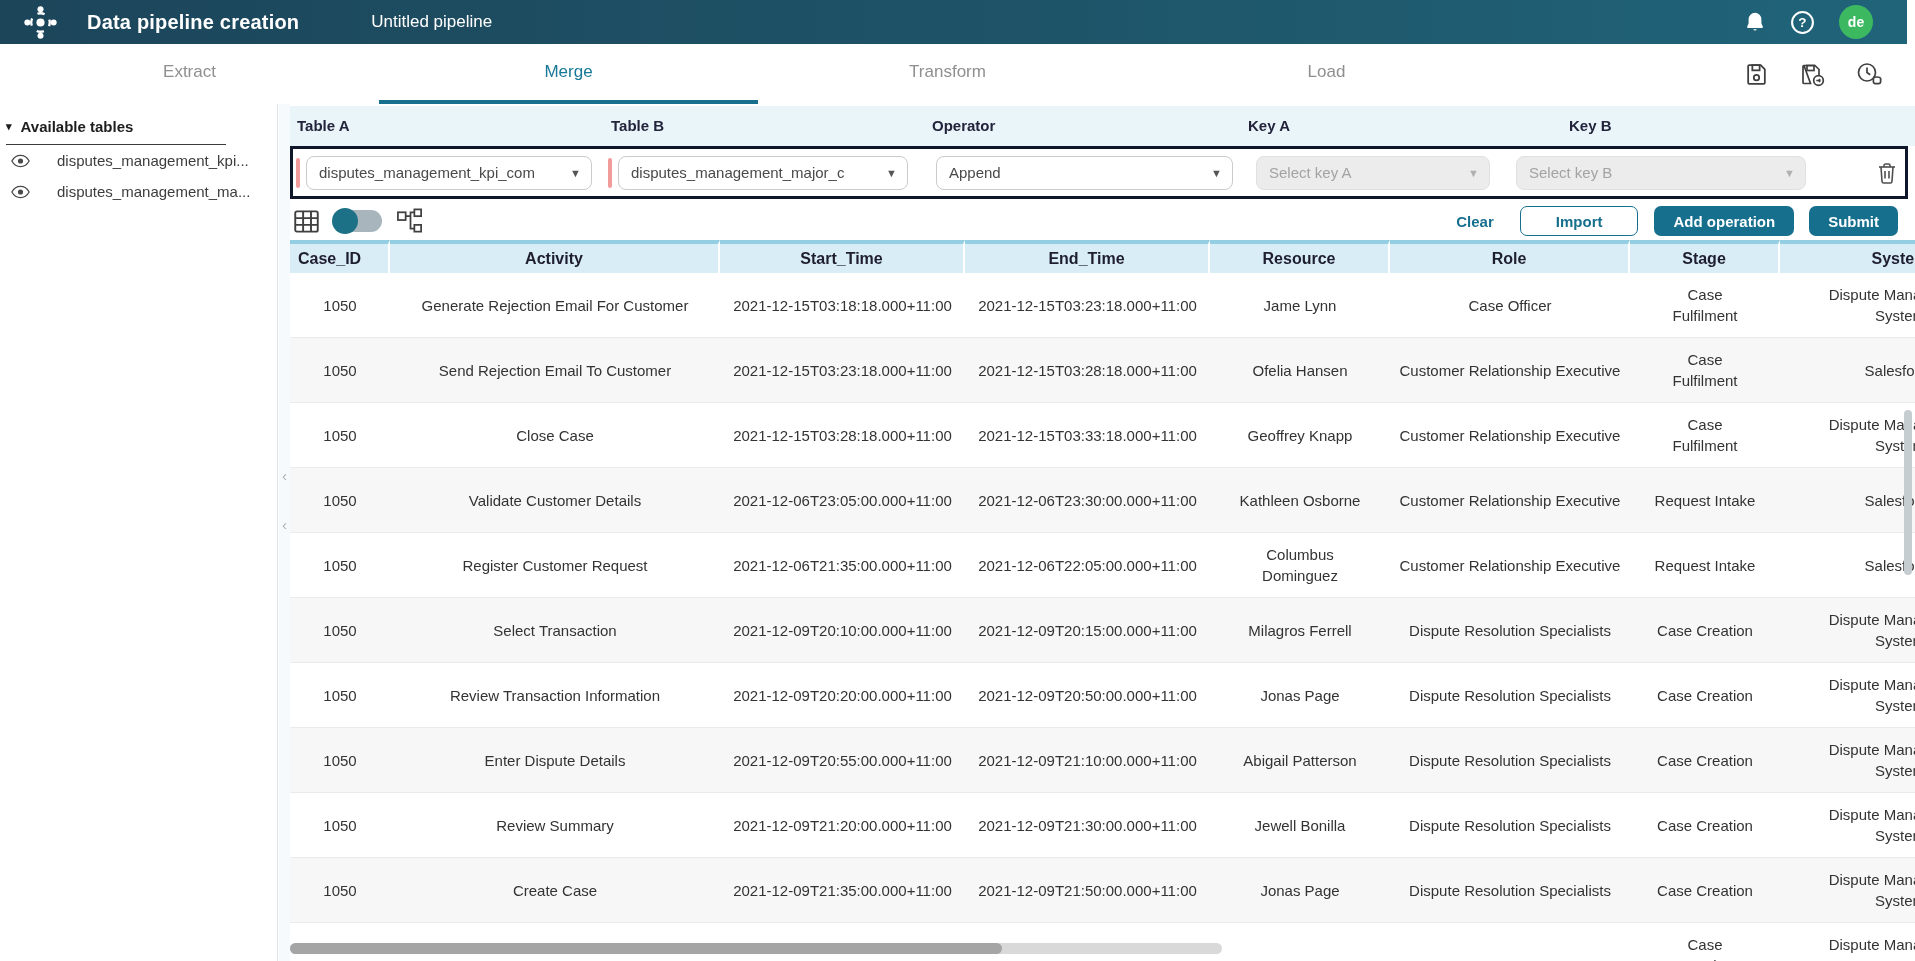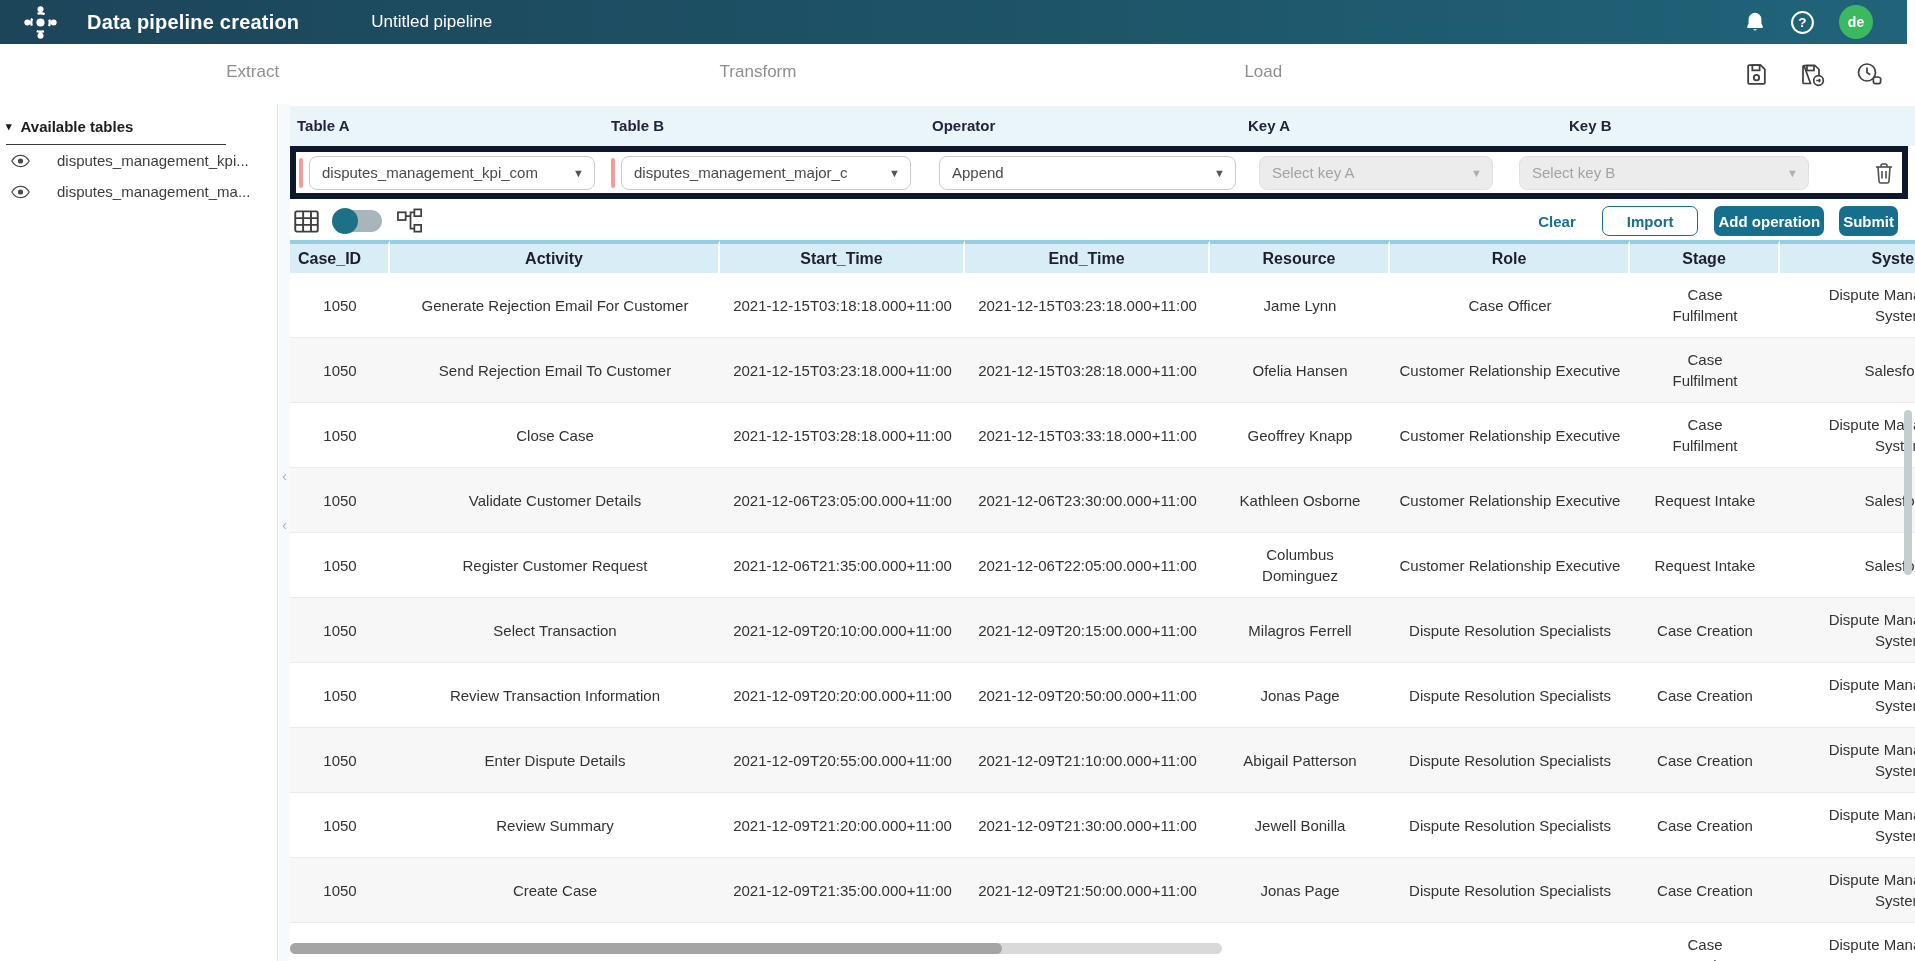--- a/index.html
+++ b/index.html
@@ -34,40 +34,40 @@
     color:#3d3d3d; white-space:nowrap; cursor:pointer; }
   .gutter { position:absolute; top:104px; left:279px; width:11px; bottom:0; background:#f6fafc; }
   .gutter .chev { position:absolute; left:0; width:11px; text-align:center; color:#a9b4ba; font-size:15px; line-height:12px; cursor:col-resize; }
 
   
   .main { position:absolute; left:290px; top:104px; right:0; bottom:0; }
   .labels-row { position:absolute; left:0; top:2px; right:0; height:40px; background:#e9f5f9; }
   .cfg-label { position:absolute; top:11px; font-weight:bold; font-size:15px; color:#23233c; }
 
   .config-box { position:absolute; left:0; top:42px; width:1618px; height:53px;
-    border:6px solid #0f172a; background:#fff; display:flex; align-items:center; }
+    border:3px solid #0f172a; background:#fff; display:flex; align-items:center; }
   .marker { width:4px; height:30px; background:#f29b9b; border-radius:2px; flex:none; }
   .sel { height:34px; border:1.5px solid #cbcbcb; border-radius:8px; background:#fff; display:flex;
     align-items:center; justify-content:space-between; padding:0 10px 0 12px; font-size:15px;
     color:#4a4a4a; cursor:pointer; flex:none; }
   .sel .caret { color:#555; font-size:11px; margin-left:8px; }
   .sel.disabled { background:#ececec; color:#a3a3a3; border-color:#e0e0e0; cursor:default; }
   .sel.disabled .caret { color:#b0b0b0; }
   .trash { margin-left:auto; margin-right:6px; cursor:pointer; display:flex; align-items:center; background:none; border:none; padding:0; }
 
   .toolbar { position:absolute; left:0; top:101px; right:0; height:32px; }
   .view-icons { position:absolute; left:3px; top:0; height:32px; display:flex; align-items:center; gap:14px; }
   .toggle { width:48px; height:22px; background:#a9b5bc; border-radius:11px; position:relative; cursor:pointer; }
   .toggle .knob { position:absolute; left:-2px; top:-2px; width:26px; height:26px; border-radius:50%; background:#1d7186; }
   .actions { position:absolute; right:17px; top:0; height:32px; display:flex; align-items:center; }
   .btn { height:30px; border-radius:7px; font-size:15px; font-weight:600; display:flex; align-items:center;
     justify-content:center; cursor:pointer; border:none; background:none; font-family:inherit; }
   .btn-text { color:#176f8e; padding:0 6px; margin-right:20px; }
-  .btn-outline { color:#176f8e; border:1.5px solid #176f8e; padding:0 24px; margin-right:16px; background:#fff; }
-  .btn-fill { color:#fff; background:#176f8e; padding:0 4px;text-align:right; }
+  .btn-outline { color:#176f8e; border:1.5px solid #176f8e; padding:0 35px; margin-right:16px; background:#fff; }
+  .btn-fill { color:#fff; background:#176f8e; padding:0 19px;text-align:right; }
   .btn-fill + .btn-fill { margin-left:15px; }
 
   
   .table-viewport { position:absolute; left:0; top:136px; right:0; bottom:0; overflow:hidden; }
   .trow { display:flex; width:1730px; }
   .cell { flex:none; display:flex; flex-direction:column; align-items:center; justify-content:center; }
   .c0{width:100px} .c1{width:330px} .c2{width:245px} .c3{width:245px}
   .c4{width:180px} .c5{width:240px} .c6{width:150px} .c7{width:240px}
   .thead { height:33px; }
   .thead .cell { border-top:4px solid #93cee3; background:#d9edf7; border-right:2px solid #fff;
@@ -112,20 +112,21 @@
           <circle cx="12" cy="12" r="10" fill="none" stroke="#fff" stroke-width="2"></circle>
           <text x="12" y="16.5" text-anchor="middle" font-size="13" font-weight="bold" fill="#fff" font-family="Liberation Sans,sans-serif">?</text>
         </svg>
       </button>
       <div class="avatar">de</div>
     </div>
   </div>
 
   <div class="tabrow" id="tabrow">
       <div class="tab">Extract</div>
+      <div class="tab active">Merge</div>
       <div class="tab">Transform</div>
       <div class="tab">Load</div>
     </div>
   <div class="tab-actions">
     <button class="icon-btn">
       <svg width="25" height="25" viewBox="0 0 24 24" fill="none" stroke="#3f3f3f" stroke-width="1.7">
         <path d="M5 3h11l4 4v13c0 .6-.4 1-1 1H5c-.6 0-1-.4-1-1V4c0-.6.4-1 1-1z"></path>
         <rect x="8" y="3" width="7" height="5"></rect>
         <circle cx="12" cy="15" r="2.6"></circle>
       </svg>

